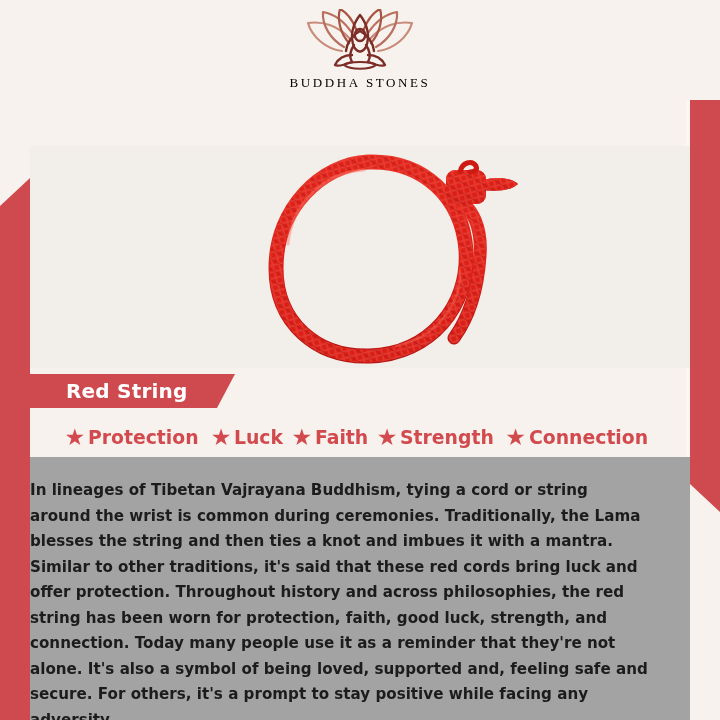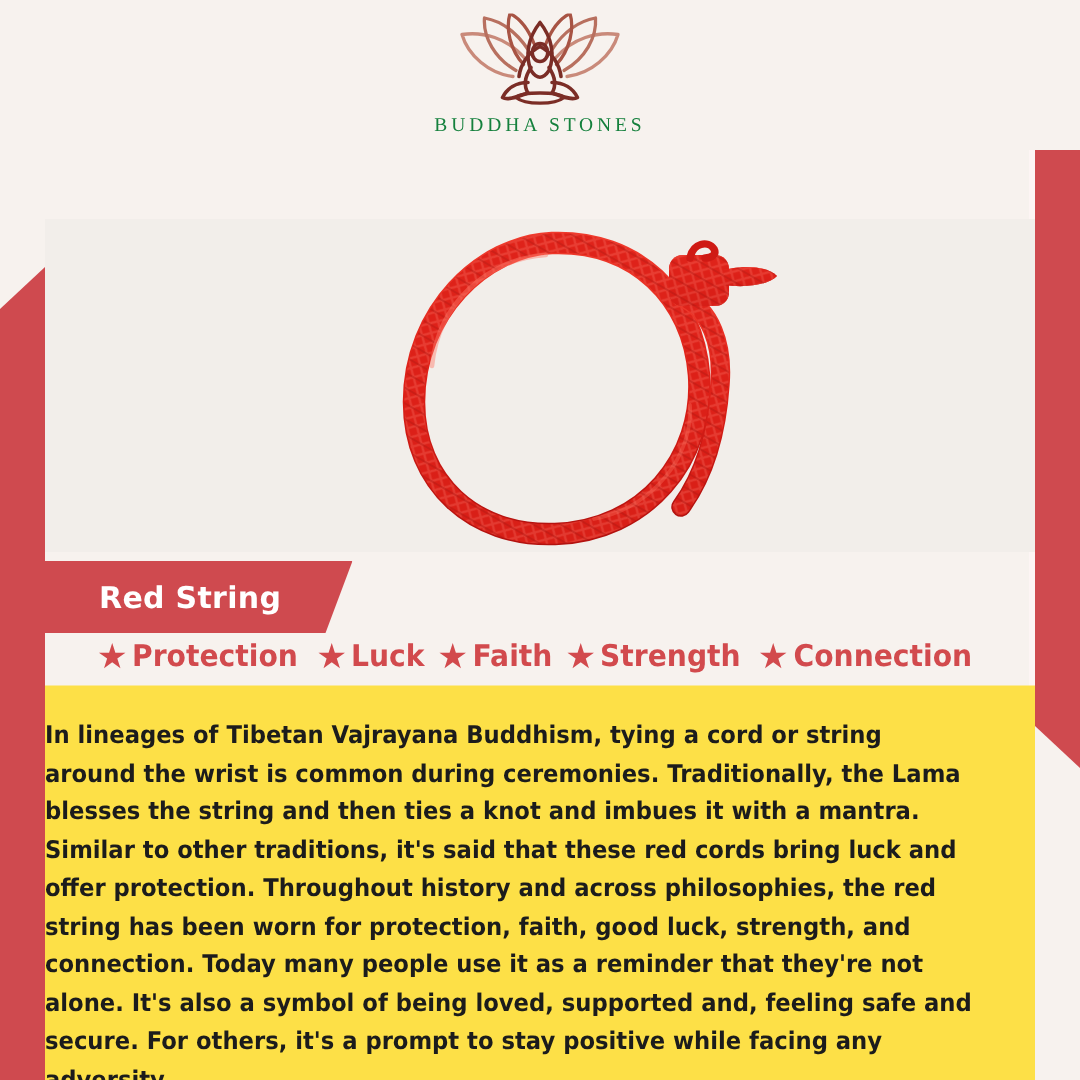--- a/index.html
+++ b/index.html
@@ -44,21 +44,21 @@
     background:#f7f2ee;
     display:flex;flex-direction:column;
     align-items:center;justify-content:center;
   }
   #logo-wrap{display:flex;flex-direction:column;align-items:center;}
   #logo-mark{width:116px;height:62px;display:block;}
   #logo-text{
     margin-top:4px;
     font-family:"Liberation Serif", serif;
     font-size:13px;letter-spacing:2.6px;
-    color:#15803d;font-weight:400;
+    color:#000000;font-weight:400;
   }
 
   
   #title-banner{
     position:absolute;top:98px;left:114px;
     width:492px;height:48px;
     background:#fdfbf8;
     display:flex;align-items:center;justify-content:center;
   }
   #title-text{
@@ -78,21 +78,21 @@
     background:#f2eeea;
     overflow:hidden;
   }
   #bracelet{
     position:absolute;left:0;top:0;width:660px;height:222px;
   }
 
   
   #label-banner{
     position:absolute;top:374px;left:30px;
-    width:205px;height:48px;
+    width:205px;height:34px;
     background:#cf4a4f;
     clip-path:polygon(0 0,100% 0,calc(100% - 18px) 100%,0 100%);
     display:flex;align-items:center;
   }
   #label-text{
     margin-left:36px;
     color:#ffffff;font-weight:bold;font-size:20px;
     font-family:"DejaVu Sans", sans-serif;
     letter-spacing:0.2px;
   }
@@ -117,21 +117,21 @@
     font-weight:bold;font-size:20px;
     color:#d24a4d;
     transform:scaleX(0.94);
     transform-origin:left center;
   }
 
   
   #body-block{
     position:absolute;top:457px;left:30px;
     width:660px;height:263px;
-    background:#fde047;
+    background:#a3a3a3;
   }
   #body-text{
     position:absolute;left:0px;top:4px;
     width:662px;
     font-family:"DejaVu Sans", sans-serif;
     font-size:16.2px;
     font-weight:600;
     line-height:25.5px;
     color:#1c1c1c;
     transform:scaleX(0.935);

